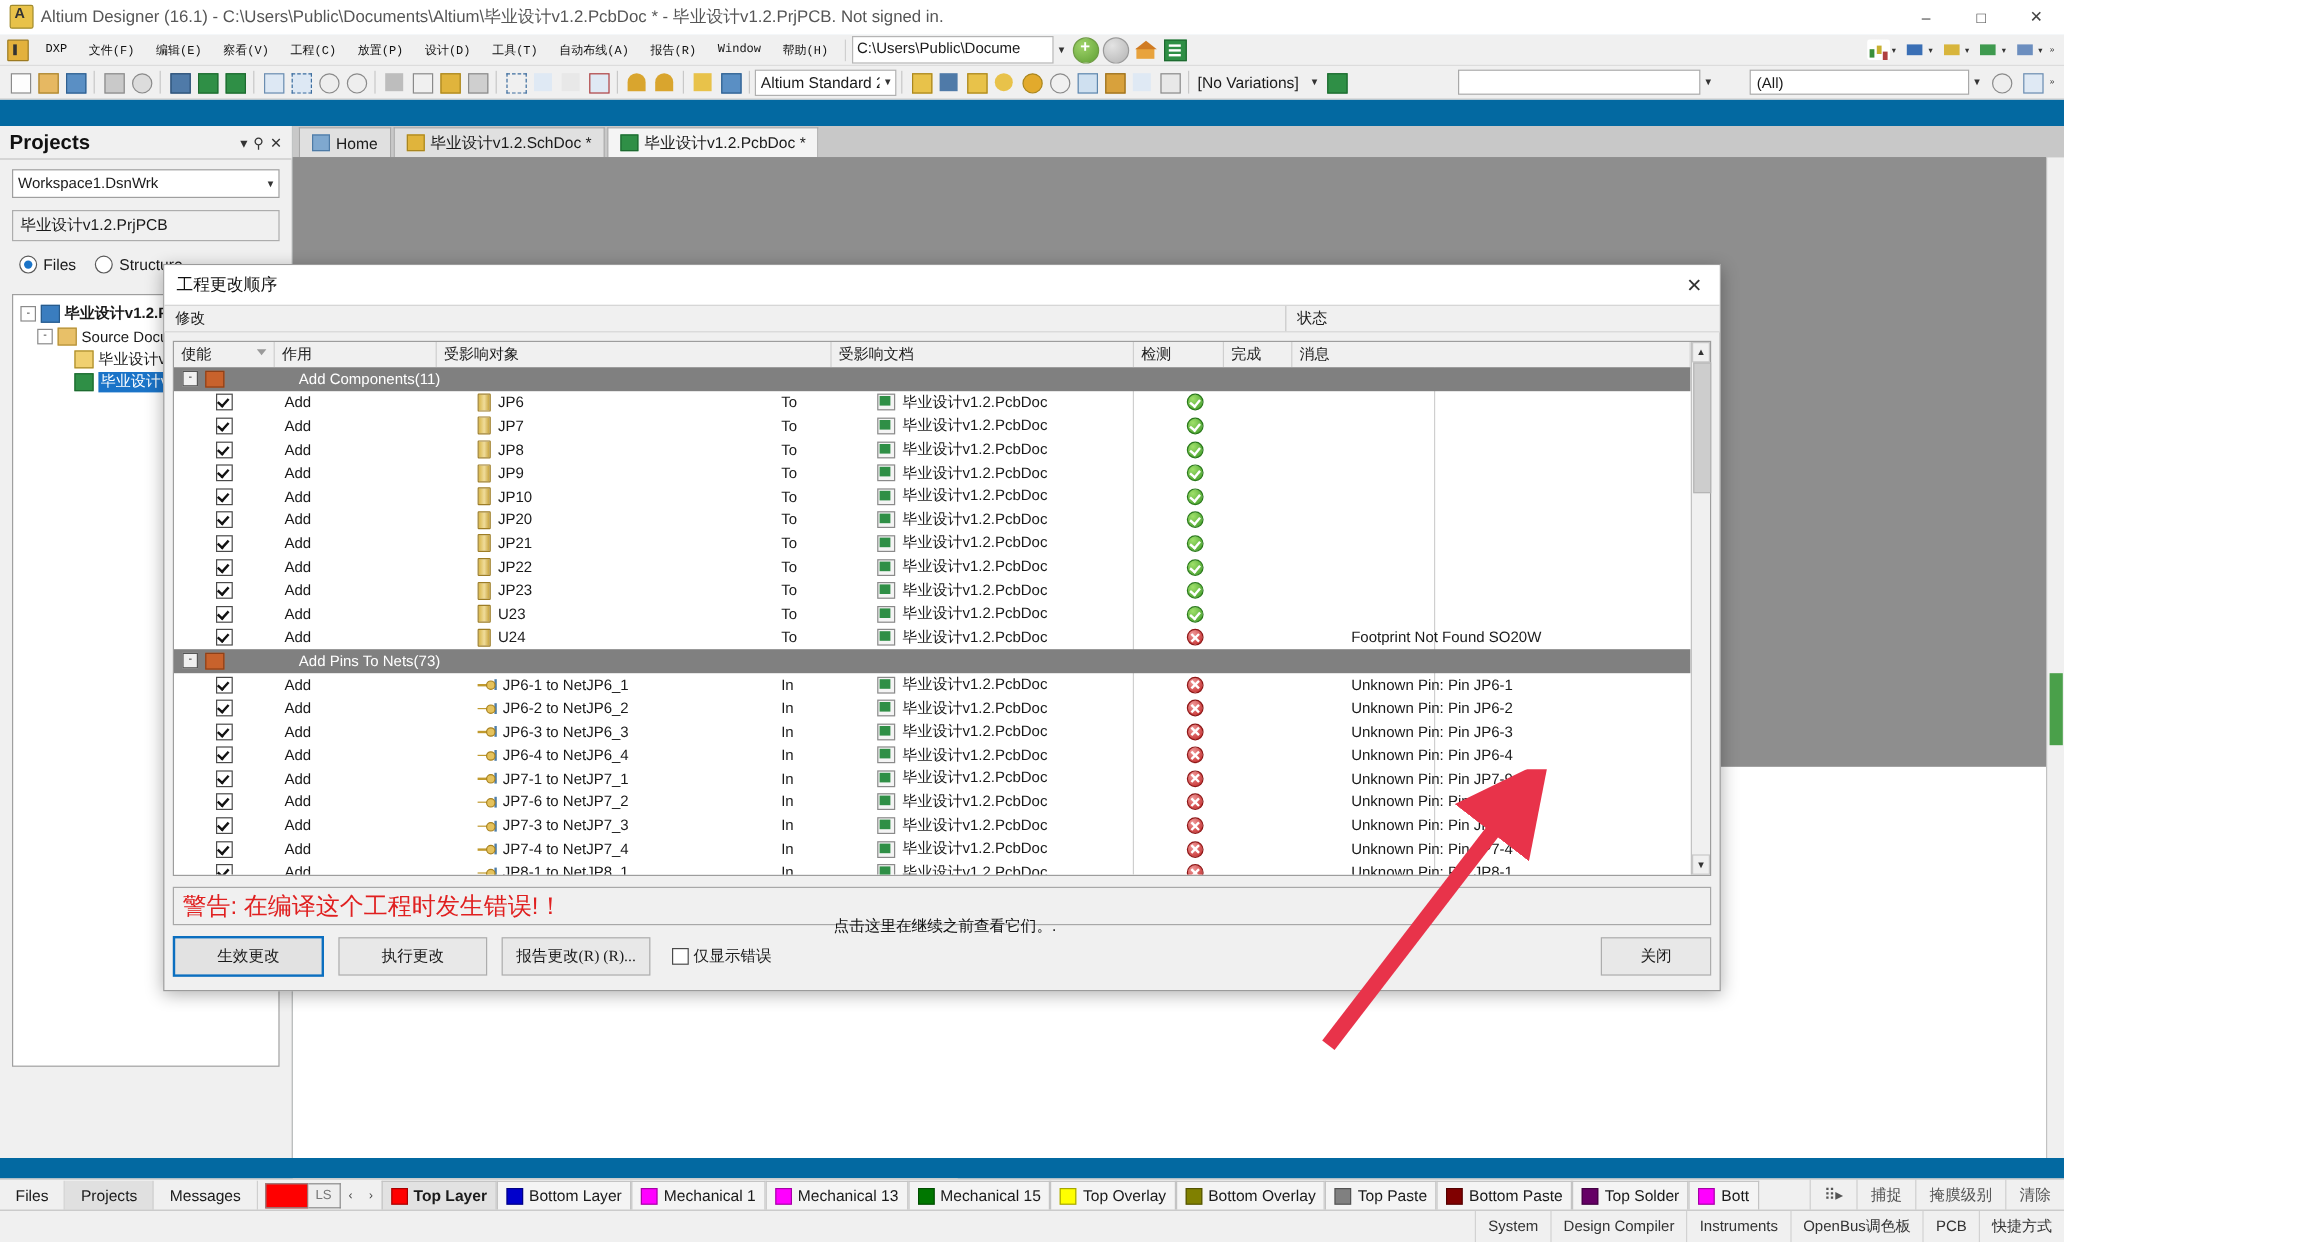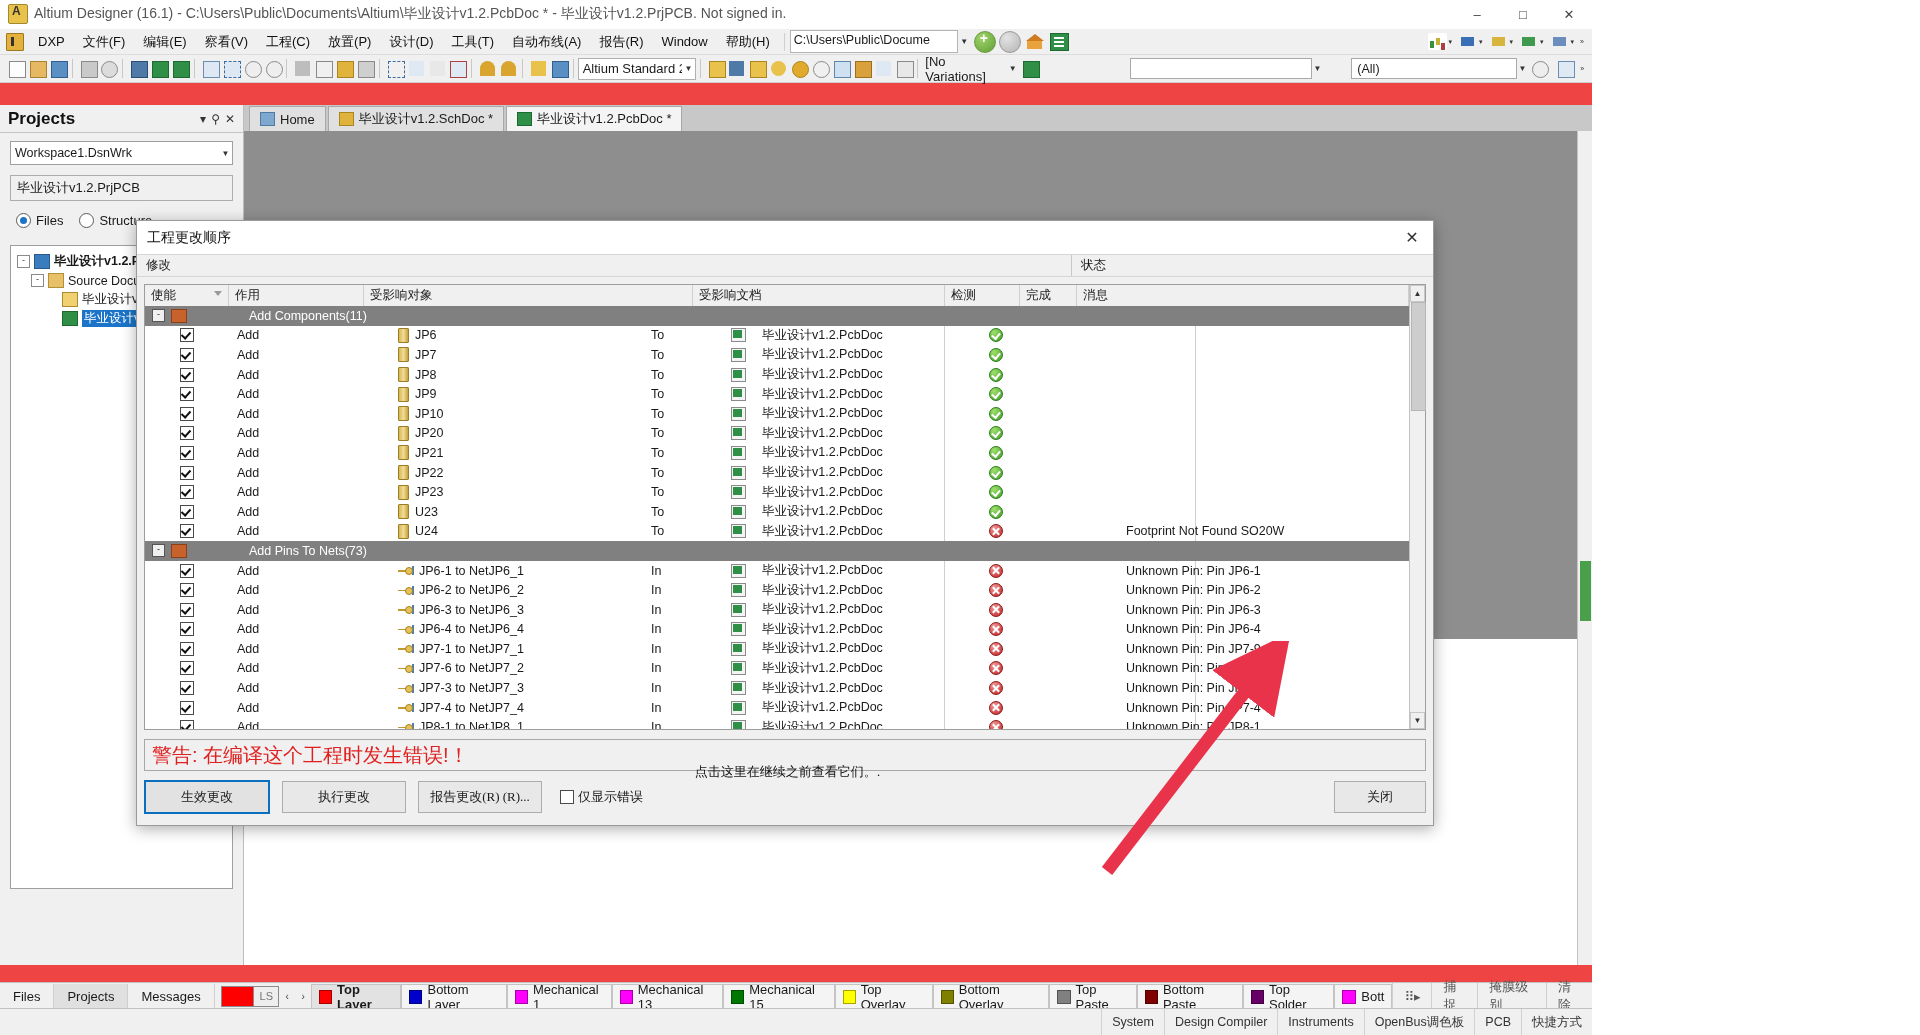--- a/index.html
+++ b/index.html
@@ -2,35 +2,35 @@
 <html><head>
 <meta charset="utf-8">
 <style>
   html,body{margin:0;padding:0;}
   body{
     width:1920px;height:1035px;overflow:hidden;
     font-family:"Liberation Sans","DejaVu Sans",sans-serif;
     font-size:13px;color:#1a1a1a;background:#ffffff;
     -webkit-font-smoothing:antialiased;
   }
-  .app{position:relative;width:1592px;height:1035px;background:#ef4444;}
+  .app{position:relative;width:1720px;height:1035px;background:#0369a1;}
 
   
   .titlebar{height:28px;background:#ffffff;display:flex;align-items:center;padding:0 0 0 8px;border-bottom:1px solid #ffffff;}
   .titlebar .appicon{width:18px;height:18px;margin-right:6px;flex:0 0 auto;position:relative;background:#e8c24a;border:1px solid #a08a2c;border-radius:2px;}
   .titlebar .appicon:after{content:"A";position:absolute;left:3px;top:-1px;font-size:12px;font-weight:bold;color:#333;}
   .titlebar .ttl{font-size:14px;color:#555;white-space:nowrap;}
   .winbtns{margin-left:auto;display:flex;height:28px;}
   .winbtn{width:46px;height:28px;display:flex;align-items:center;justify-content:center;color:#444;font-size:13px;}
 
   
   .menubar{height:25px;background:#f0f0f0;display:flex;align-items:center;padding-left:6px;border-bottom:1px solid #dcdcdc;}
   .dxpicon{width:16px;height:16px;background:#e3b13c;border:1px solid #9c7a20;margin-right:5px;position:relative;border-radius:1px;}
   .dxpicon:after{content:"";position:absolute;left:4px;top:3px;width:3px;height:9px;background:#333;}
-  .menuitem{padding:3px 9px;font-size:13px;color:#111;white-space:nowrap;cursor:default;}
+  .menuitem{padding:3px 9px;font-size:10px;color:#111;white-space:nowrap;cursor:default;font-family:Liberation Mono, monospace;}
   .menusep{width:1px;height:18px;background:#cfcfcf;margin:0 5px;}
   .pathbox{width:160px;height:19px;border:1px solid #b5b5b5;background:#fff;font-size:12.5px;padding:1px 3px;line-height:17px;overflow:hidden;white-space:nowrap;}
   .drop-s{width:13px;height:21px;display:flex;align-items:center;justify-content:center;font-size:8px;color:#333;}
   .rndbtn{width:20px;height:20px;border-radius:50%;margin-left:3px;border:1px solid #6f9b45;background:radial-gradient(circle at 35% 30%,#9fd36a,#5f9f33);position:relative;}
   .rndbtn.grey{background:radial-gradient(circle at 35% 30%,#e3e3e3,#b4b4b4);border-color:#9a9a9a;}
   .rndbtn:after{content:"+";position:absolute;left:5px;top:-2px;color:#fff;font-size:14px;font-weight:bold;}
   .rndbtn.grey:after{content:"";}
   .homeicon{width:18px;height:18px;margin-left:5px;position:relative;}
   .homeicon:before{content:"";position:absolute;left:1px;top:7px;width:15px;height:9px;background:#e8a33d;}
   .homeicon:after{content:"";position:absolute;left:0;top:1px;border-left:9px solid transparent;border-right:9px solid transparent;border-bottom:7px solid #d07b22;}
@@ -118,21 +118,21 @@
   .grp{background:#808080;color:#fff;height:19.6px;display:flex;align-items:center;font-size:12.5px;}
   .grp .gexp{width:11px;height:11px;border:1px solid #555;background:#f0f0f0;color:#222;font-size:9px;line-height:9px;text-align:center;margin-left:7px;}
   .grp .fold{width:14px;height:12px;margin-left:6px;background:#c8622c;border:1px solid #8d4018;}
   .grp .gname{margin-left:62px;}
   .c-en{width:84px;display:flex;justify-content:center;}
   .chk{width:12px;height:12px;border:1px solid #4a4a4a;background:#fff;position:relative;}
   .chk.on:after{content:"";position:absolute;left:2px;top:1px;width:4px;height:7px;border-right:2px solid #111;border-bottom:2px solid #111;transform:rotate(42deg);}
   .c-act{width:135px;padding-left:8px;}
   .c-obj{width:253px;display:flex;align-items:center;gap:6px;padding-left:26px;}
   .c-mid{width:76px;}
-  .c-doc{width:252px;display:flex;align-items:center;gap:16px;padding-left:4px;}
+  .c-doc{width:252px;display:flex;align-items:center;gap:6px;padding-left:4px;}
   .c-chk{width:75px;display:flex;align-items:center;justify-content:flex-start;padding-left:6px;}
   .c-done{width:57px;}
   .c-msg{flex:1;padding-left:5px;white-space:nowrap;}
   .comp-ic{width:9px;height:13px;background:linear-gradient(90deg,#d9b84e,#f0dc9a,#c6a23a);border:1px solid #9d7d26;border-radius:1px;}
   .pin-ic{width:15px;height:9px;position:relative;}
   .pin-ic:before{content:"";position:absolute;left:0;top:4px;width:8px;height:1.5px;background:#c09a2e;}
   .pin-ic:after{content:"";position:absolute;left:7px;top:1px;width:6px;height:6px;border-radius:50%;background:#e5c25c;border:1px solid #a8821f;}
   .pin-ic .bar{position:absolute;left:14px;top:0;width:1.5px;height:9px;background:#4f7ea8;}
   .doc-ic{width:13px;height:12px;background:#f4f4f4;border:1px solid #8a8a8a;position:relative;}
   .doc-ic:after{content:"";position:absolute;left:1px;top:1px;width:9px;height:8px;background:#2f8f46;}

